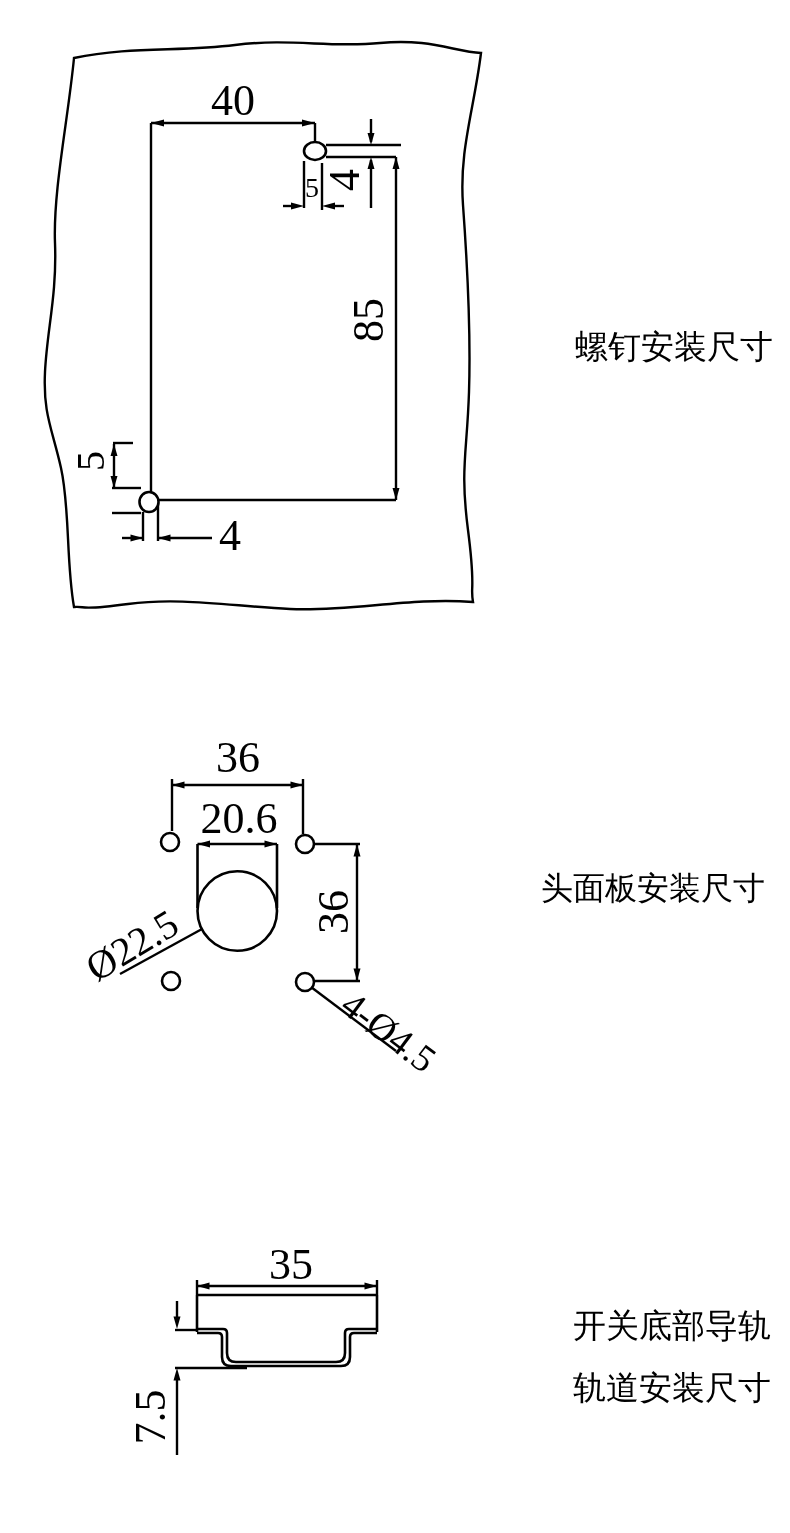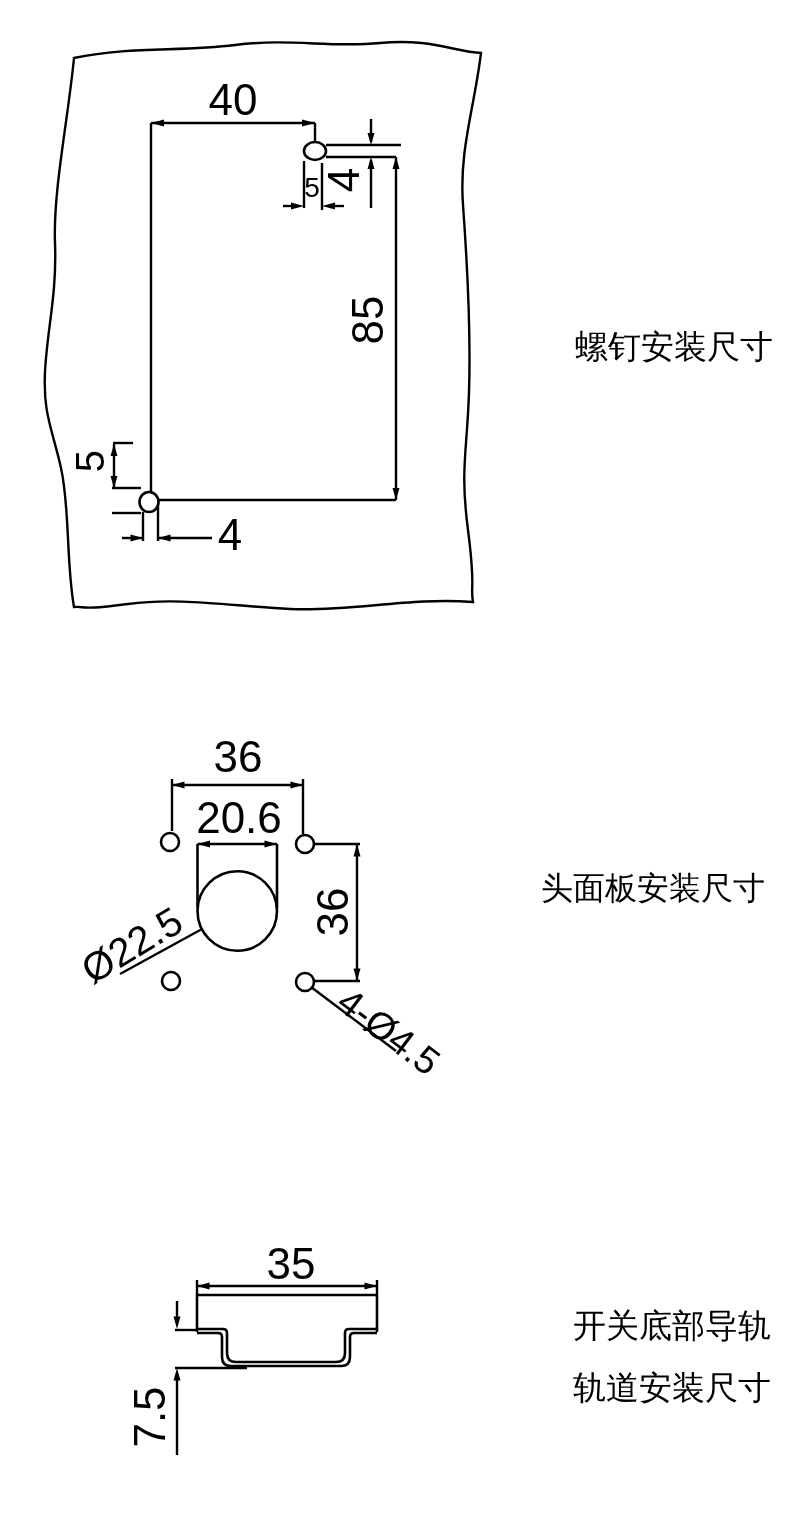--- a/index.html
+++ b/index.html
@@ -5,21 +5,21 @@
   html, body {
     margin: 0;
     padding: 0;
     background: #ffffff;
   }
   #stage {
     position: relative;
     width: 790px;
     height: 1533px;
     background: #ffffff;
-    font-family: Liberation Sans, sans-serif;
+    font-family: Liberation Serif, serif;
   }
   svg { display: block; }
   .ln   { stroke: #000000; stroke-width: 2.4; fill: none; stroke-linecap: butt; }
   .obj  { stroke: #000000; stroke-width: 2.6; fill: none; }
   .hole { stroke: #000000; stroke-width: 2.6; fill: #ffffff; }
   .arr  { fill: #000000; stroke: none; }
   .dim  { fill: #000000; }
   .cjk  { fill: #000000; }
 </style>
 </head>

